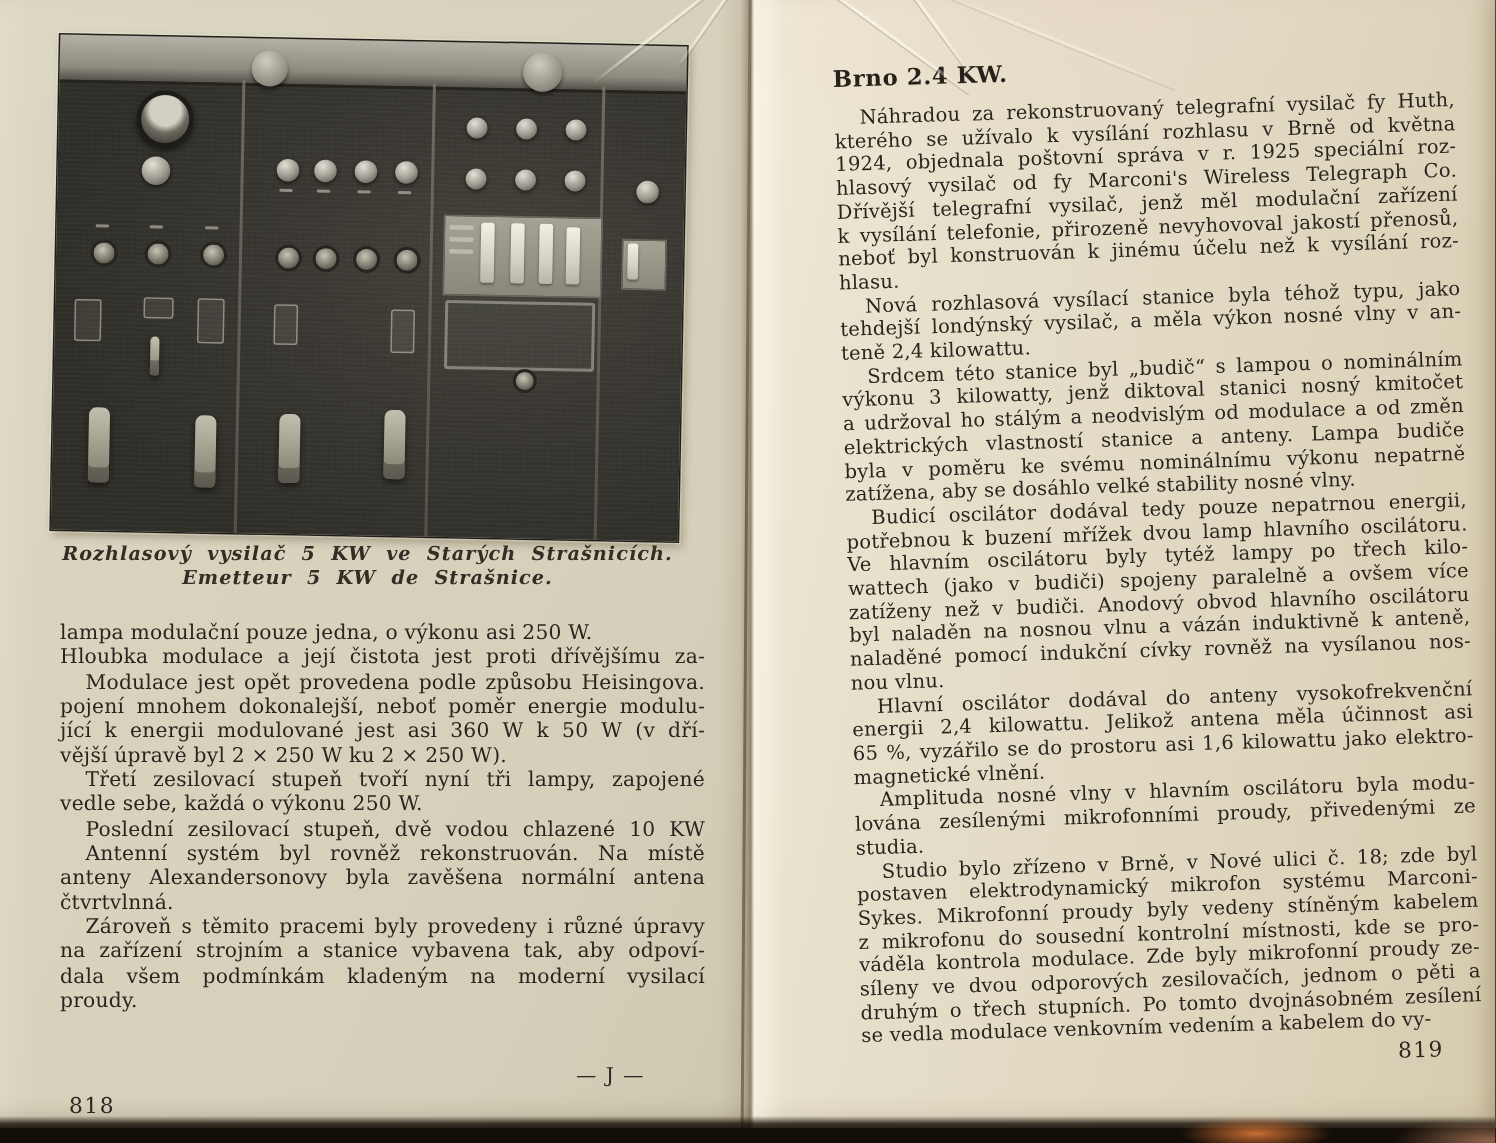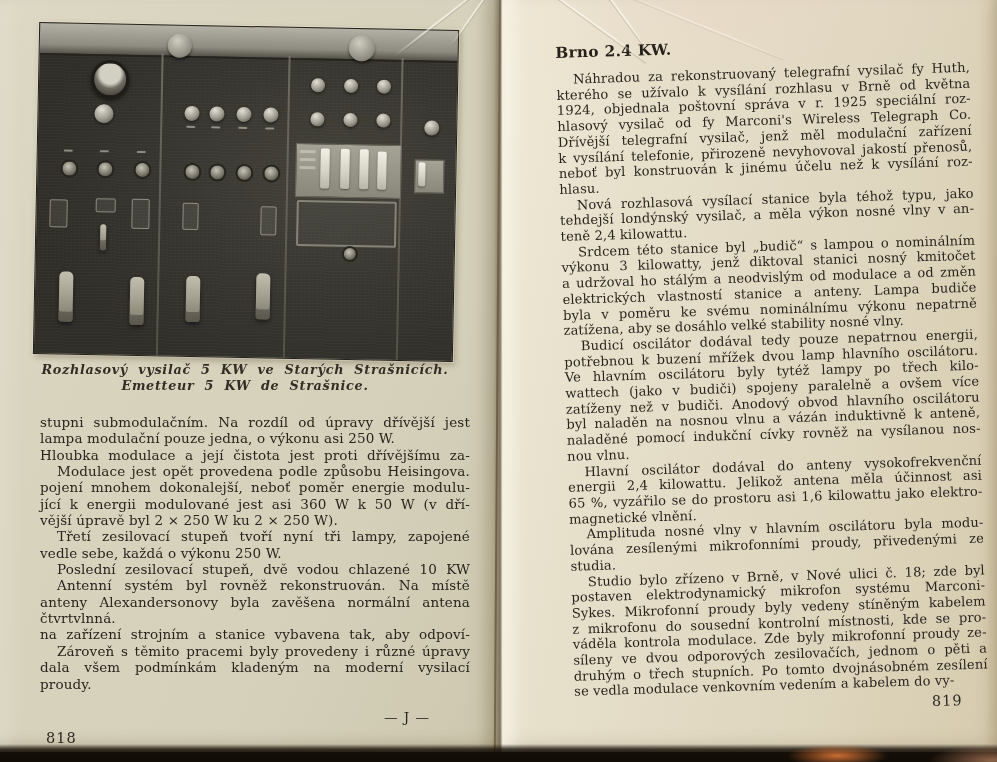--- a/index.html
+++ b/index.html
@@ -6,21 +6,21 @@
   body{width:997px;height:762px;overflow:hidden;background:#141009;
        font-family:"DejaVu Serif", serif;}
   .scene{position:relative;width:997px;height:762px;background:#141009;}
 
   
   .page{position:absolute;top:0;height:752px;}
   .page-left{left:0;width:500px;
     background:linear-gradient(115deg,#ddd8c4 0%,#d8d3bd 35%,#d5d0ba 70%,#cdc7ae 100%);
     box-shadow:inset -18px 0 24px -10px rgba(100,82,50,.38),
                inset 10px 10px 26px -12px rgba(255,255,246,.5),
-               inset 0 -14px 18px -10px rgba(105,88,55,.32);}
+               inset 0 -14px 18px -10px rgba(105,88,55,.32);padding-left:40px;}
   .page-right{left:500px;width:497px;
     background:linear-gradient(100deg,#f0e9d7 0%,#e6dfca 28%,#ded5bd 70%,#d6cbae 100%);
     box-shadow:inset 20px 0 26px -12px rgba(255,253,244,.6),
                inset -12px 0 16px -8px rgba(118,95,58,.35),
                inset 0 -14px 18px -10px rgba(112,92,58,.3);}
   .page-right::before{content:"";position:absolute;inset:0;
     background:radial-gradient(340px 150px at 45% 0%,rgba(235,214,198,.4),transparent 75%);}
 
   
   .spine{position:absolute;left:478px;top:0;width:44px;height:752px;z-index:3;
@@ -168,21 +168,20 @@
         <div class="ph tube" style="left: 381px; top: 132px; width: 7px; height: 24px;"></div>
       </div>
 
     <div class="caption">
       <div>Rozhlasový vysilač 5 KW ve Starých Strašnicích.</div>
       <div>Emetteur 5 KW de Strašnice.</div>
     </div>
 
     <div class="textblock tb-left">
         <div class="para">
-          <div class="line">stupni submodulačním. Na rozdíl od úpravy dřívější jest</div>
           <div class="line last">lampa modulační pouze jedna, o výkonu asi 250 W.</div>
         </div>
         <div class="para">
           <div class="line">Hloubka modulace a její čistota jest proti dřívějšímu za-</div>
           <div class="line first">Modulace jest opět provedena podle způsobu Heisingova.</div>
           <div class="line">pojení mnohem dokonalejší, neboť poměr energie modulu-</div>
           <div class="line">jící k energii modulované jest asi 360 W k 50 W (v dří-</div>
           <div class="line last">vější úpravě byl 2 × 250 W ku 2 × 250 W).</div>
         </div>
         <div class="para">
@@ -191,22 +190,22 @@
         </div>
         <div class="para">
           <div class="line first">Poslední zesilovací stupeň, dvě vodou chlazené 10 KW</div>
         </div>
         <div class="para">
           <div class="line first">Antenní systém byl rovněž rekonstruován. Na místě</div>
           <div class="line">anteny Alexandersonovy byla zavěšena normální antena</div>
           <div class="line last">čtvrtvlnná.</div>
         </div>
         <div class="para">
+          <div class="line first">Zároveň s těmito pracemi byly provedeny i různé úpravy</div>
           <div class="line">na zařízení strojním a stanice vybavena tak, aby odpoví-</div>
-          <div class="line first">Zároveň s těmito pracemi byly provedeny i různé úpravy</div>
           <div class="line">dala všem podmínkám kladeným na moderní vysilací</div>
           <div class="line last">proudy.</div>
         </div>
       </div>
 
     <div class="signature">— J —</div>
 
     <div class="pagenum pn-left">818</div>
   </div>
 

